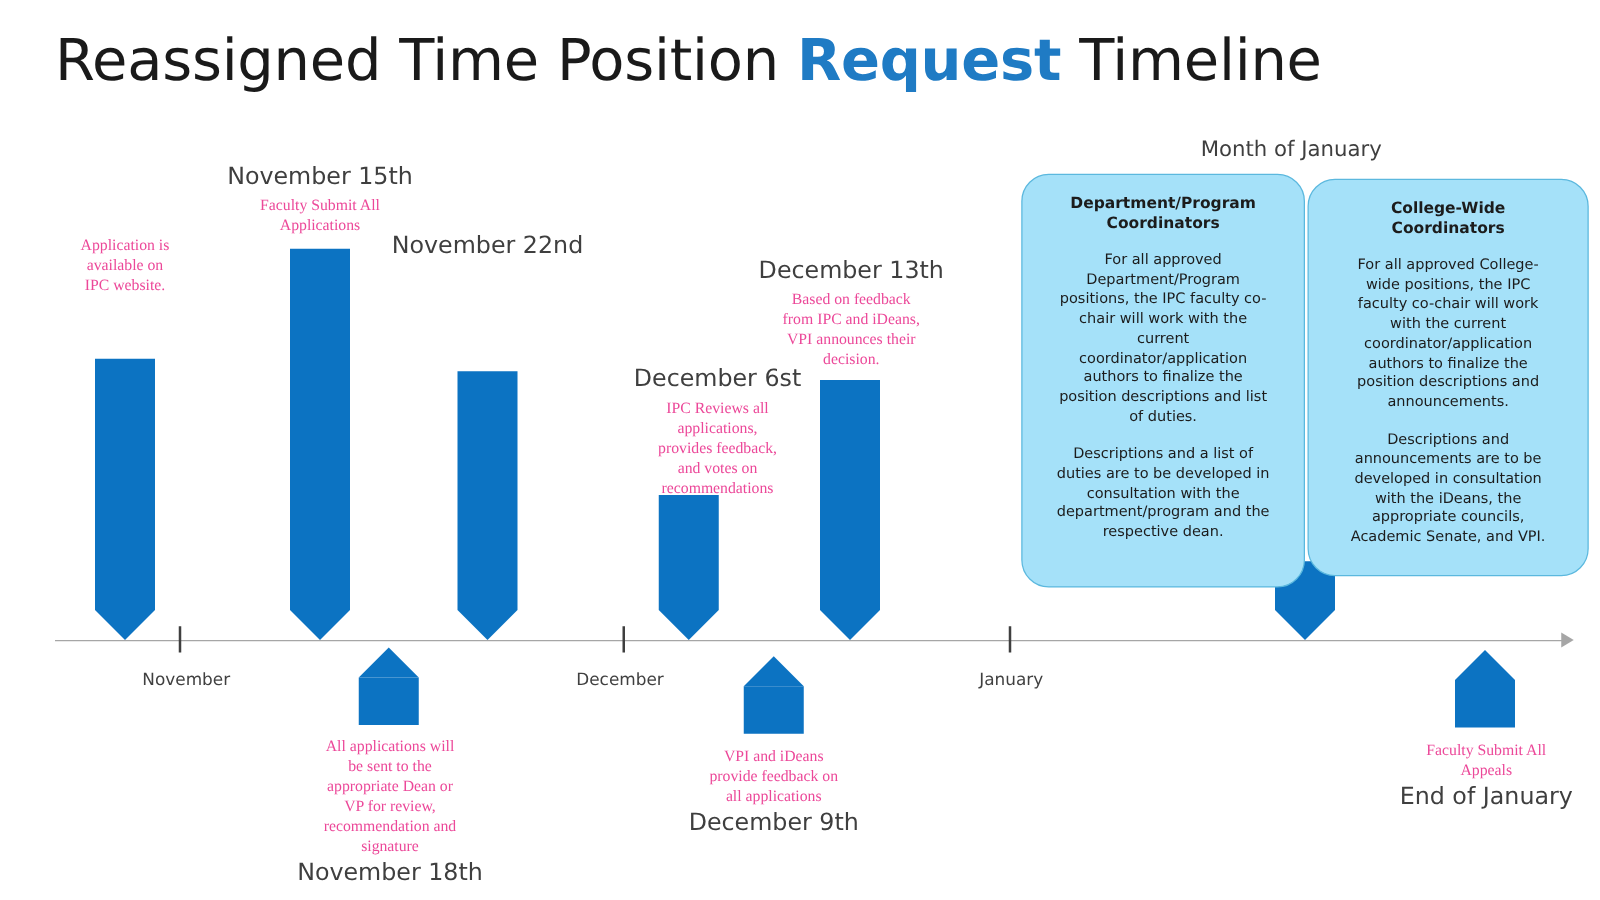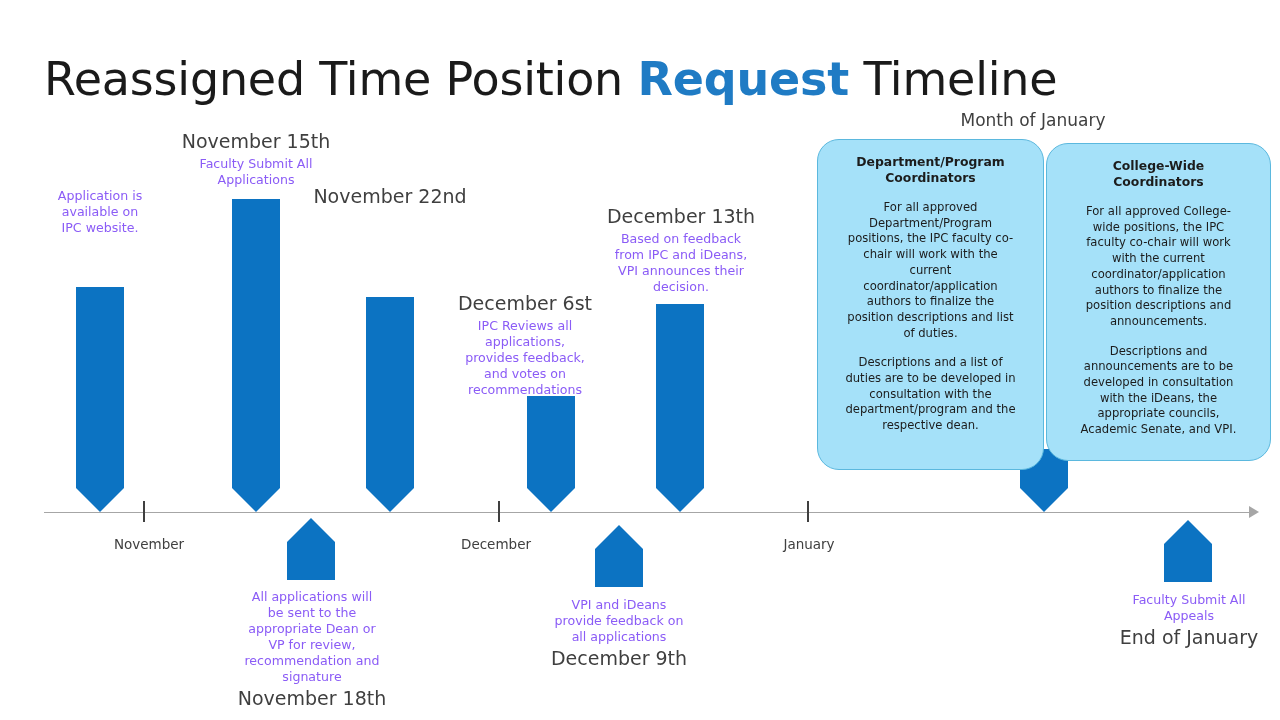--- a/index.html
+++ b/index.html
@@ -13,21 +13,21 @@
     position: relative;
     overflow: hidden;
     font-family: "DejaVu Sans", "Liberation Sans", sans-serif;
     color: #3a3a3a;
   }
 
   
   #page-title {
     position: absolute;
     left: 44px;
-    top: 51px;
+    top: 20px;
     font-size: 46px;
     line-height: 56px;
     font-weight: 400;
     color: #1a1a1a;
     white-space: nowrap;
     letter-spacing: -0.2px;
   }
   #page-title .accent {
     color: #1F7BC4;
     font-weight: 700;
@@ -114,23 +114,24 @@
   }
   .ms-date {
     font-size: 19px;
     color: #3f3f3f;
     line-height: 23px;
     white-space: pre-line;
   }
   .ms-body {
     font-size: 12.6px;
     line-height: 16px;
-    color: #8b5cf6;
+    color: #ec4899;
     margin-top: 3px;
     white-space: pre-line;
+    font-family: Liberation Serif, serif;
   }
   .ms-block.below .ms-body {
     margin-top: 0;
     margin-bottom: 2px;
   }
 
   
   #month-of-january {
     position: absolute;
     top: 110px;
@@ -210,21 +211,21 @@
 <div class="ms-block above" style="left:180px; top:130px; width:152px;">
   <div class="ms-date">November 15th</div>
   <div class="ms-body">Faculty  Submit All
 Applications</div>
 </div>
 
 <div class="ms-block above" style="left:298px; top:185px; width:184px;">
   <div class="ms-date">November 22nd</div>
 </div>
 
-<div class="ms-block above" style="left:452px; top:292px; width:146px;">
+<div class="ms-block above" style="left:501px; top:292px; width:146px;">
   <div class="ms-date">December 6st</div>
   <div class="ms-body">IPC Reviews all
 applications,
 provides feedback,
 and  votes on
 recommendations</div>
 </div>
 
 <div class="ms-block above" style="left:604px; top:205px; width:154px;">
   <div class="ms-date">December 13th</div>

